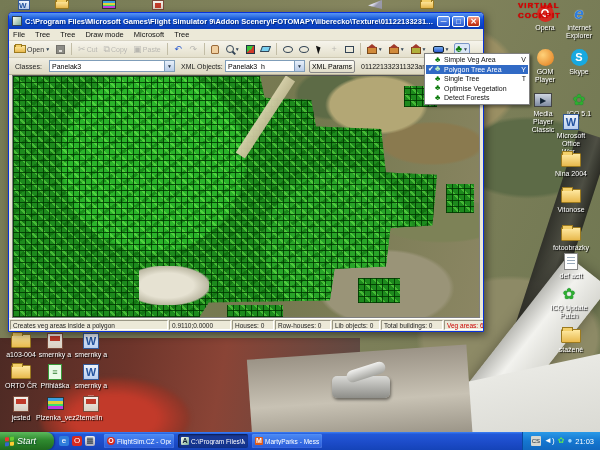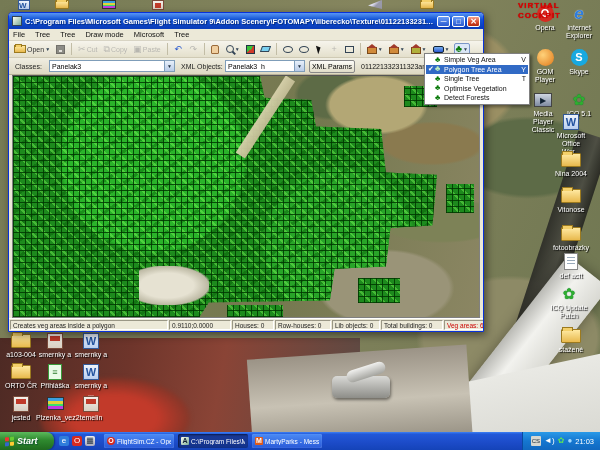--- a/index.html
+++ b/index.html
@@ -154,21 +154,21 @@
 
   
   .taskbar { position:absolute; left:0; bottom:0; width:600px; height:18px; z-index:7;
     background:linear-gradient(180deg,#3d81f5 0%,#2258d8 12%,#1c4bc8 60%,#1443b8 100%); display:flex; align-items:center; }
   .startbtn { height:18px; width:54px; border-radius:0 8px 8px 0; display:flex; align-items:center; gap:3px; padding-left:5px;
     background:linear-gradient(180deg,#5bba5b 0%,#2f8a2f 45%,#1f6a1f 100%); box-shadow:1px 0 2px rgba(0,0,0,.4); }
   .startbtn .xplogo { width:9px; height:9px; display:grid; grid-template-columns:1fr 1fr; gap:1px; transform:skewY(-6deg); }
   .xplogo i { border-radius:1px; }
   .xplogo i:nth-child(1){background:#e33;} .xplogo i:nth-child(2){background:#6c3;}
   .xplogo i:nth-child(3){background:#36c;} .xplogo i:nth-child(4){background:#fc3;}
-  .startbtn .stext { color:#fff; font-size:9px; font-weight:bold; font-style:italic; text-shadow:1px 1px 1px #153; }
+  .startbtn .stext { color:#fff; font-size:9px; font-weight:normal; font-style:italic; text-shadow:1px 1px 1px #153; }
   .qlaunch { display:flex; align-items:center; gap:3px; padding:0 5px; }
   .qicon { width:10px; height:10px; border-radius:2px; font-size:8px; line-height:10px; text-align:center; color:#fff; }
   .taskbtn { height:14px; width:70px; margin-left:4px; border-radius:2px; display:flex; align-items:center; gap:2px; padding:0 3px;
     background:linear-gradient(180deg,#4a8af5,#2a5ad8); box-shadow:inset 0 0 1px #9bf; overflow:hidden; }
   .taskbtn.active { background:linear-gradient(180deg,#1a3a98,#12328a); box-shadow:inset 1px 1px 2px #0a1a4a; }
   .taskbtn .ti { width:8px; height:8px; flex:none; border-radius:1px; font-size:7px; line-height:8px; text-align:center; color:#fff; font-weight:bold; }
   .taskbtn .tl { color:#fff; font-size:6.5px; white-space:nowrap; overflow:hidden; }
   .tray { margin-left:auto; height:18px; display:flex; align-items:center; gap:3px; padding:0 6px 0 8px;
     background:linear-gradient(180deg,#2a9ae8 0%,#1577d0 50%,#1168c0 100%); border-left:1px solid #0a4aa0; }
   .tricon { font-size:8px; line-height:10px; color:#fff; }

